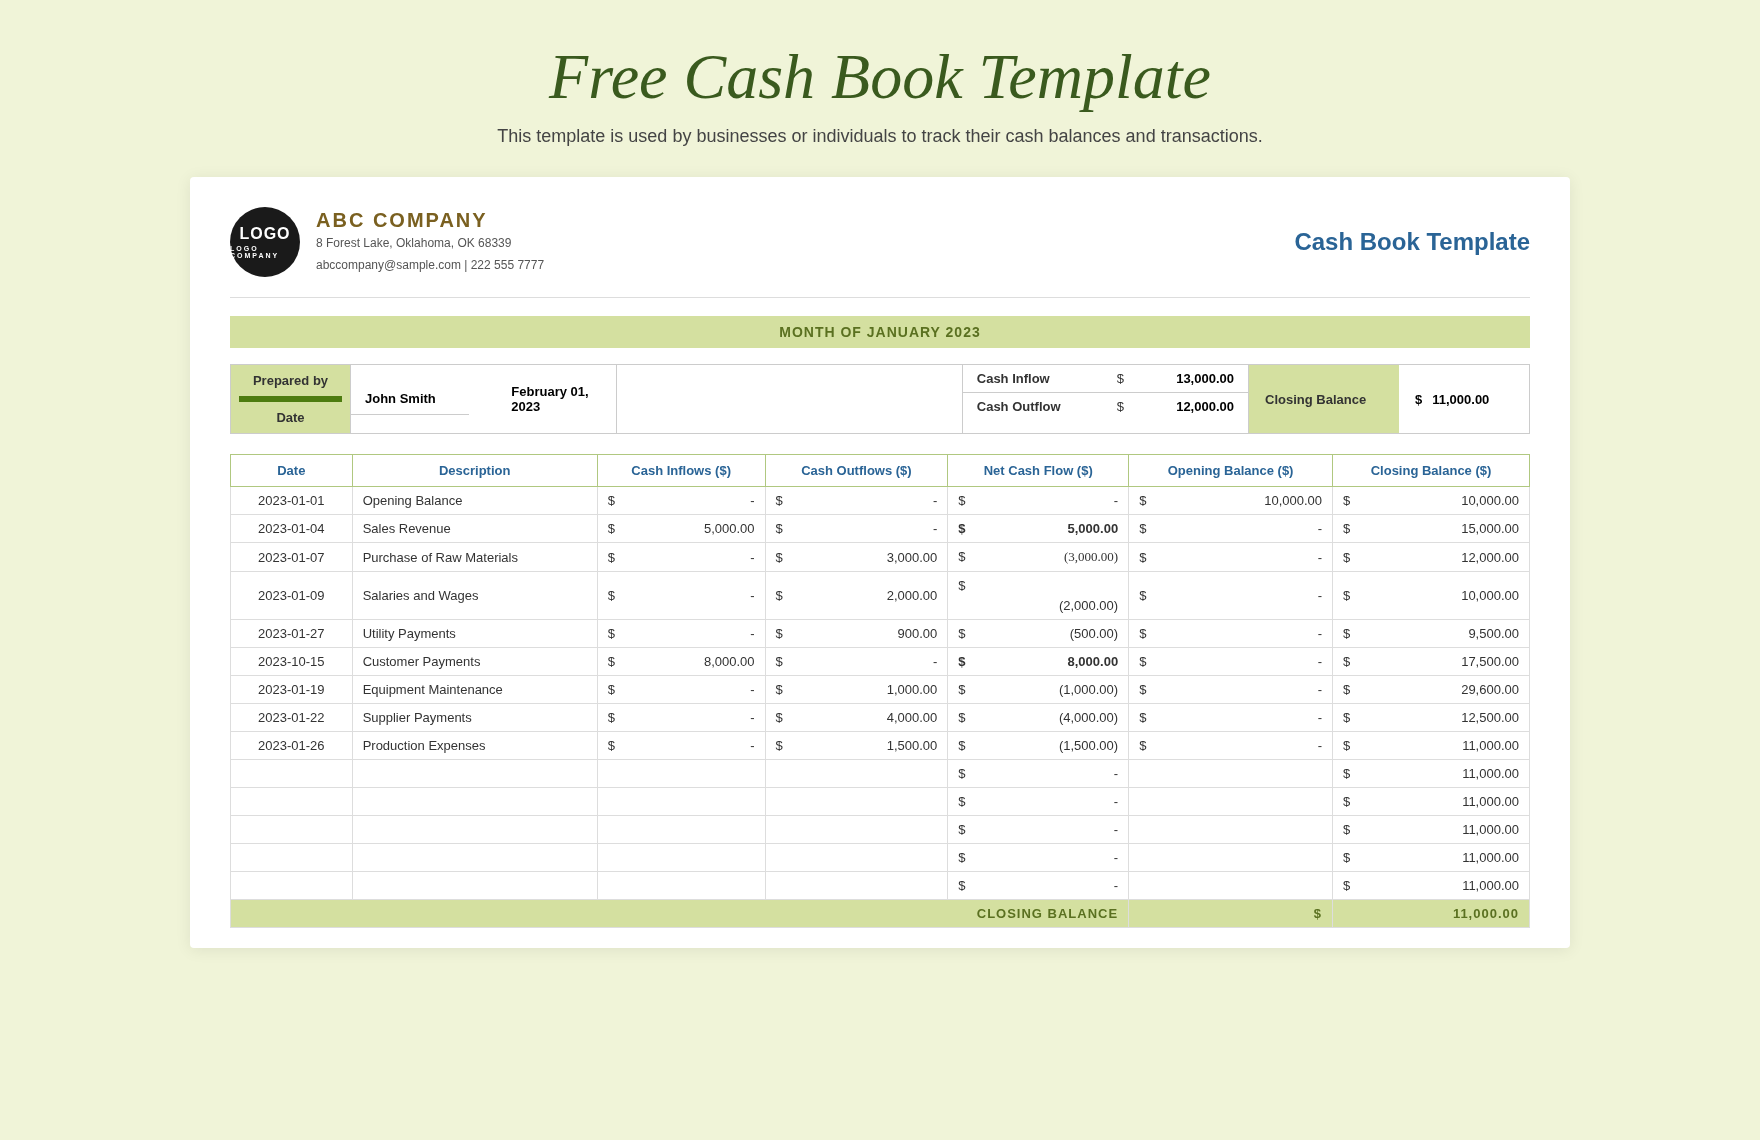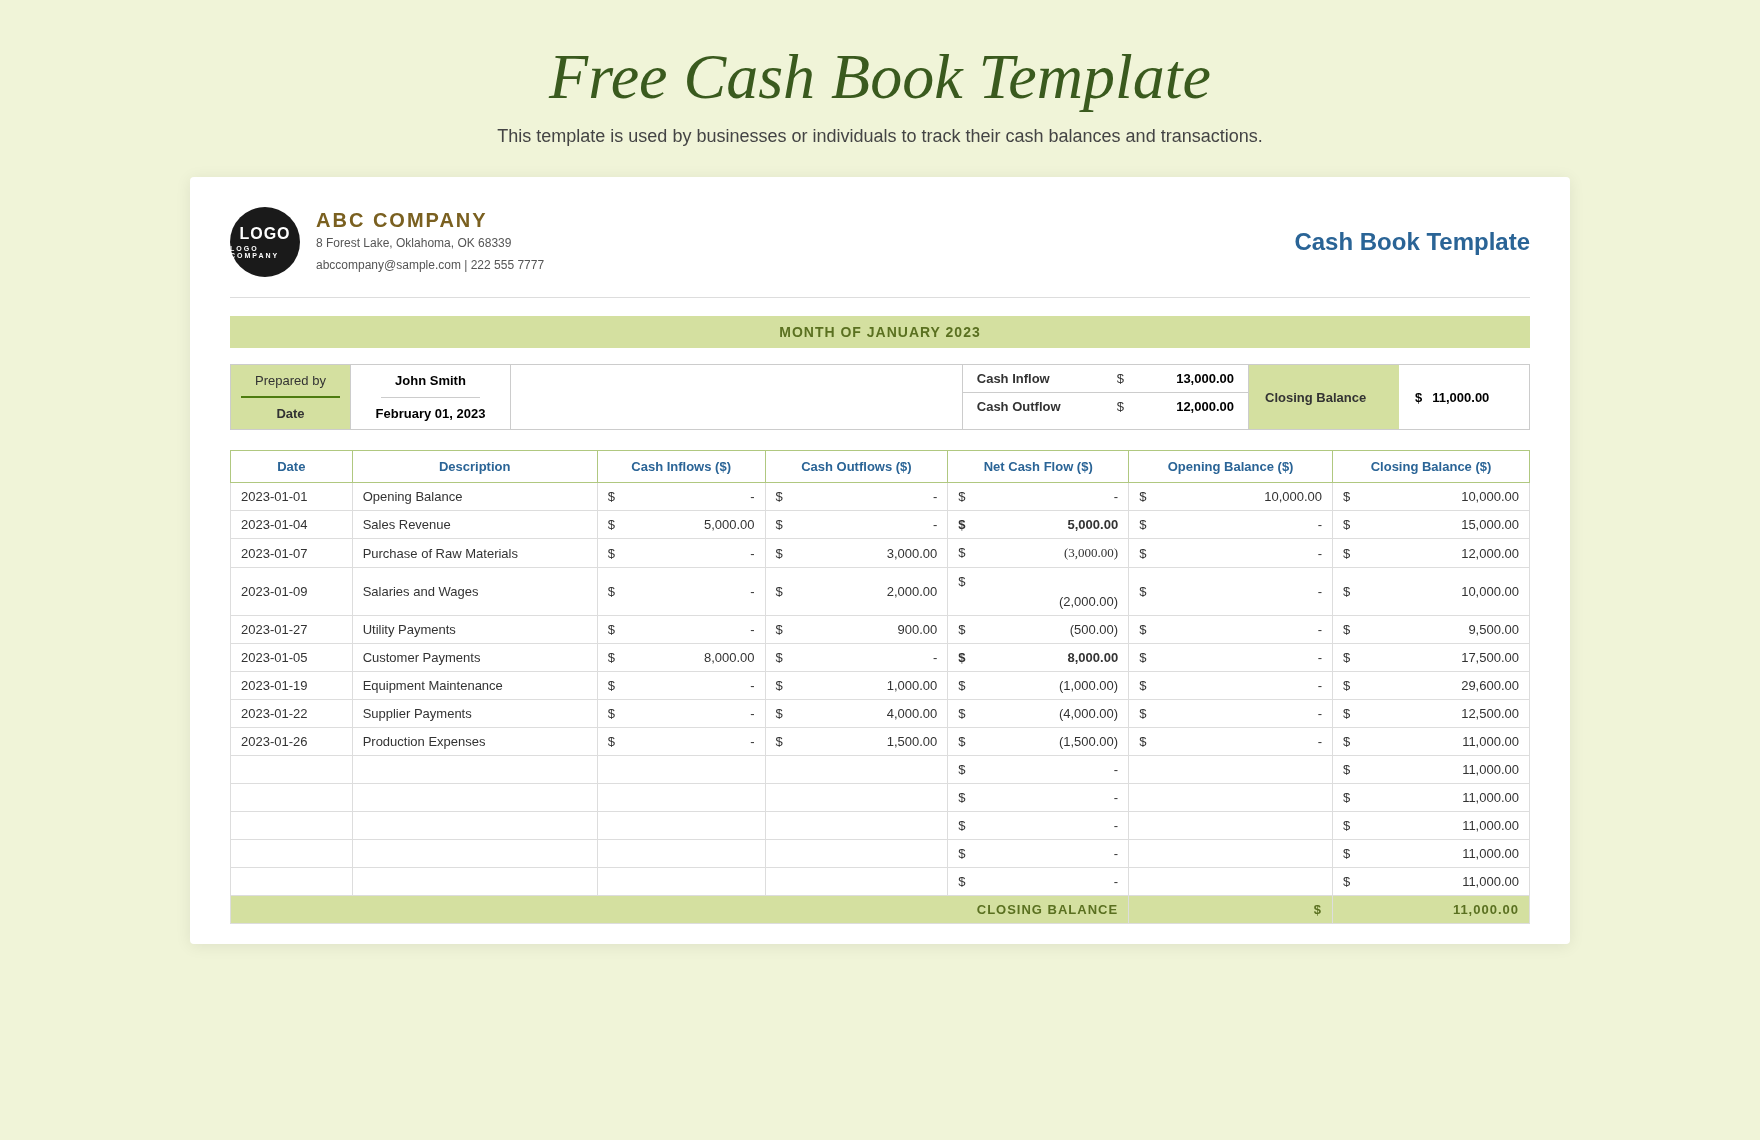--- a/index.html
+++ b/index.html
@@ -177,21 +177,21 @@
       color: #2a6496;
       font-weight: bold;
       text-align: center;
       background: #fff;
     }
     .data-table tbody tr td {
       border: 1px solid #ddd;
       padding: 6px 10px;
       color: #333;
     }
-    .data-table tbody tr td:first-child { }
+    .data-table tbody tr td:first-child { text-align: center; }
     
     .footer-row td {
       background: #d4e0a0;
       font-weight: bold;
       color: #5a7020;
       font-size: 13px;
       letter-spacing: 1px;
     }
     .copyright {
       font-family: Arial, sans-serif;
@@ -220,24 +220,24 @@
         <div class="company-details">abccompany@sample.com | 222 555 7777</div>
       </div>
     </div>
     <div class="doc-title">Cash Book Template</div>
   </div>
 
   <div class="month-banner">MONTH OF JANUARY 2023</div>
 
   <div class="summary-row">
     <div class="summary-cell label-cell" style="display: flex; flex-direction: column; gap: 0px; padding: 0px;">
-    <div style="padding:8px 14px;border-bottom:2px solid #4d7c0f;flex:1;display:flex;align-items:center;font-weight:normal;background:#d4e0a0;">Prepared by</div>
+    <div style="padding:8px 14px;border-bottom:6px solid #4d7c0f;flex:1;display:flex;align-items:center;font-weight:bold;background:#d4e0a0;">Prepared by</div>
     <div style="padding:8px 14px;flex:1;display:flex;align-items:center;font-weight:bold;background:#d4e0a0;">Date</div>
   </div>
-    <div class="summary-cell value-cell" style="display: flex; flex-direction: column; padding: 0px;">
+    <div class="summary-cell value-cell" style="display: flex; padding: 0px; gap: 28px;">
     <div style="padding:8px 14px;border-bottom:1px solid #ccc;flex:1;display:flex;align-items:center;font-weight:bold;">John Smith</div>
     <div style="padding:8px 14px;flex:1;display:flex;align-items:center;font-weight:bold;">February 01, 2023</div>
   </div>
     <div class="summary-cell spacer"></div>
     <div class="inflow-outflow">
       <div class="inflow-row">
         <span class="inflow-label">Cash Inflow</span>
         <span class="inflow-dollar">$</span>
         <span class="inflow-value">13,000.00</span>
       </div>
@@ -381,21 +381,21 @@
       <td style="text-align:right;">
         <span style="float:left;">$</span>
         <span style="float:right;">-</span>
       </td>
       <td style="text-align:right;">
         <span style="float:left;">$</span>
         <span style="float:right;">9,500.00</span>
       </td>
     </tr>
         <tr>
-      <td>2023-01-05</td>
+      <td>2023-10-15</td>
       <td>Customer Payments</td>
       <td style="text-align:right;">
         <span style="float:left;">$</span>
         <span style="float:right;">8,000.00</span>
       </td>
       <td style="text-align:right;">
         <span style="float:left;">$</span>
         <span style="float:right;">-</span>
       </td>
       <td style="text-align:right;font-weight:bold;font-weight:bold;">

